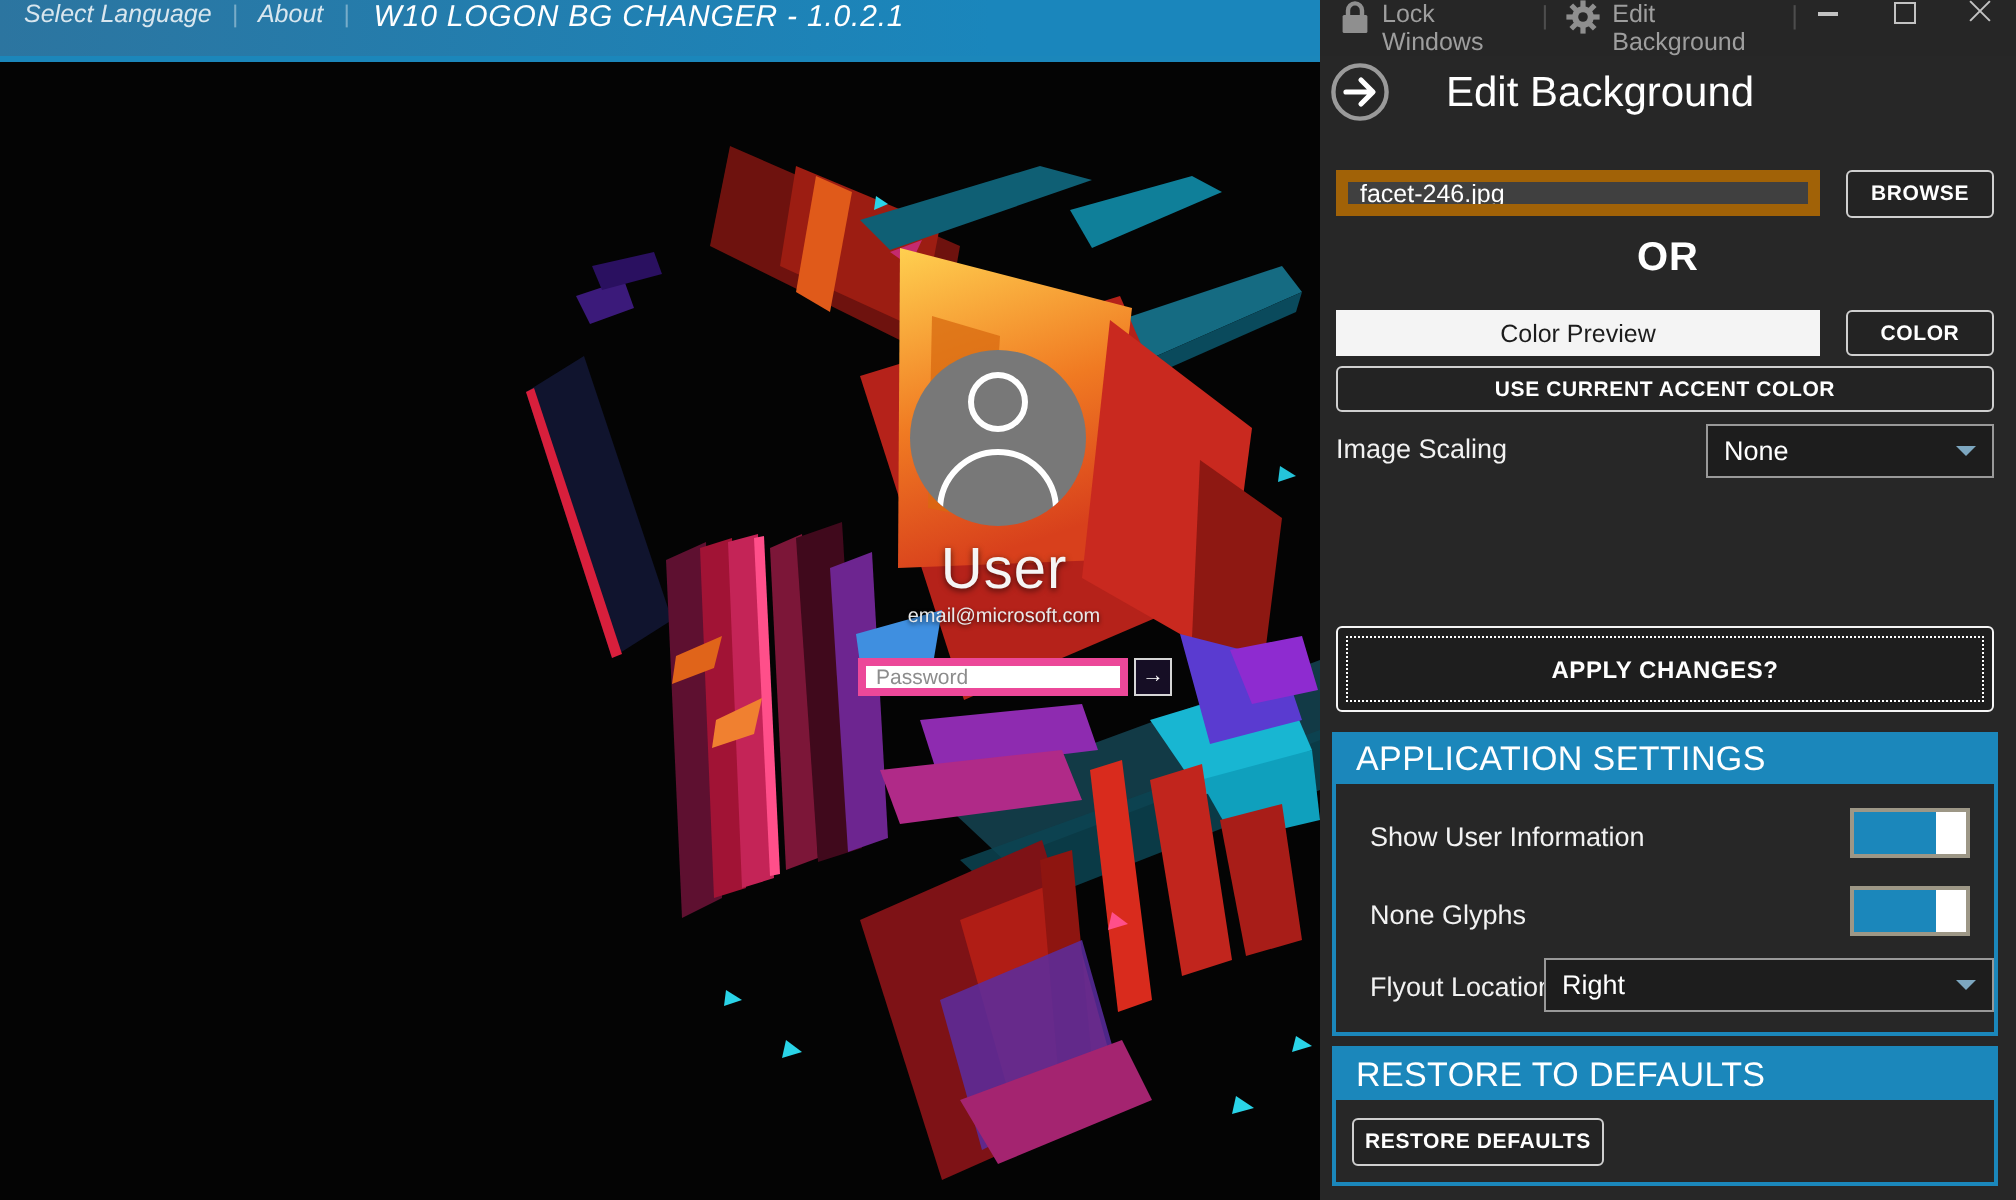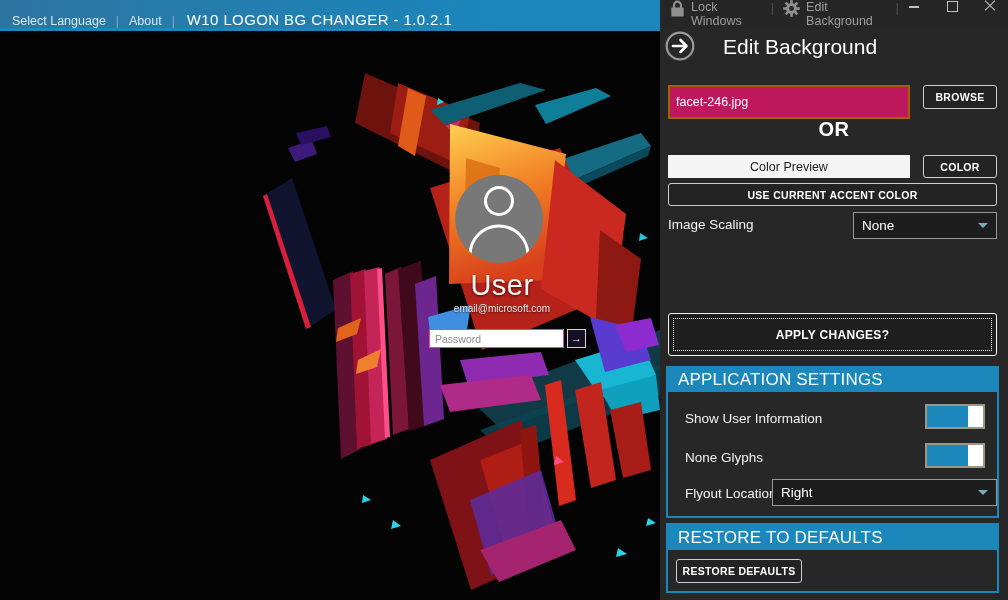--- a/index.html
+++ b/index.html
@@ -2,22 +2,22 @@
 <html style="--accent: #1b87bb; --panel-bg: #272727; --titlebar-left-start: #2c75a0; --titlebar-left-end: #1a86bc;"><head>
 <meta charset="utf-8">
 <style>
   * { margin:0; padding:0; box-sizing:border-box; }
   html,body { width:1008px; height:600px; background:#000; }
   body { font-family:"Liberation Sans", sans-serif; overflow:hidden; }
   .app { position:relative; width:1008px; height:600px; background:var(--panel-bg,#272727); }
 
   
   .titlebar { position:absolute; top:0; left:0; width:1008px; height:28px; display:flex; }
-  .tb-left { width:660px; height:28px; display:flex; align-items:flex-end; padding-left:12px;
-             background:linear-gradient(90deg, var(--titlebar-left-start,#2c75a0) 0%, var(--titlebar-left-end,#1a86bc) 75%); }
+  .tb-left { width:660px; height:28px; display:flex; align-items:flex-start; padding-left:12px;
+             background:linear-gradient(90deg, var(--titlebar-left-start,#2c75a0) 0%, var(--titlebar-left-end,#1a86bc) 75%);font-style:italic; }
   .tb-menu { font-size:12.5px; color:rgba(255,255,255,.82); cursor:default; }
   .tb-sep-l { color:rgba(255,255,255,.38); margin:0 10px; font-size:12px; }
   .tb-title { font-size:15px; color:#ffffff; letter-spacing:.4px; margin-left:2px; }
   .tb-right { flex:1; height:28px; background:#262626; display:flex; align-items:flex-start; padding:0 12px 0 10px; }
   .tb-rlabel { font-size:12.5px; color:#9e9e9e; margin-left:6px; }
   .tb-sep-r { color:#4d4d4d; margin:0 9px; font-size:13px; }
   .winbtns { margin-left:auto; display:flex; align-items:center; gap:26px; }
   .wb { width:12px; height:12px; position:relative; cursor:pointer; }
   .wb-min::after { content:""; position:absolute; left:1px; right:1px; top:6px; border-top:2px solid #c2c2c2; }
   .wb-max::after { content:""; position:absolute; left:1px; top:1px; width:9px; height:9px; border:1.5px solid #c2c2c2; }
@@ -29,34 +29,34 @@
              border-top:3px solid var(--accent,#1b87bb); overflow:hidden; }
   .art { position:absolute; top:-3px; left:0; }
   .avatar { position:absolute; left:455px; top:144px; width:88px; height:88px; border-radius:50%;
             background:#787878; display:flex; align-items:center; justify-content:center; overflow:hidden; }
   .logon-name { position:absolute; left:372px; top:238px; width:260px; text-align:center;
                 font-size:29px; font-weight:300; color:#f5f5f5; letter-spacing:.5px;
                 text-shadow:0 1px 3px rgba(0,0,0,.65); }
   .logon-email { position:absolute; left:372px; top:272px; width:260px; text-align:center;
                  font-size:10px; color:#e9e9e9; text-shadow:0 1px 2px rgba(0,0,0,.7); }
   .pw-row { position:absolute; left:429px; top:298px; height:19px; display:flex; }
-  .pw-input { width:135px; height:19px; border:1px solid #ec4899; background:#ffffff; font-size:10.5px;
+  .pw-input { width:135px; height:19px; border:4px solid #ec4899; background:#ffffff; font-size:10.5px;
               padding:0 5px; color:#333; outline:none; font-family:"Liberation Sans",sans-serif; }
   .pw-input::placeholder { color:#8c8c8c; }
   .pw-submit { width:19px; height:19px; margin-left:3px; background:rgba(38,24,66,.55);
                border:1.5px solid #d6d6d6; color:#fff; font-size:11px; line-height:16px;
                text-align:center; cursor:pointer; }
 
   
   .panel { position:absolute; top:28px; left:660px; width:348px; height:572px; background:var(--panel-bg,#272727); }
   .p-head-icon { position:absolute; left:5px; top:3px; width:30px; height:30px; cursor:pointer; }
   .p-head-title { position:absolute; left:63px; top:7px; font-size:21px; color:#ffffff; font-weight:400; }
 
-  .file-input { position:absolute; left:8px; top:57px; width:242px; height:34px; background:#be185d;
-                border:2px solid #a16207; color:#fff; font-size:12.5px; padding:0 6px; outline:none;
+  .file-input { position:absolute; left:8px; top:57px; width:242px; height:23px; background:#404040;
+                border:6px solid #a16207; color:#fff; font-size:12.5px; padding:0 6px; outline:none;
                 font-family:"Liberation Sans",sans-serif; }
   .btn { background:#232323; border:1px solid #cfcfcf; border-radius:3px; color:#fff;
          font-weight:bold; font-size:10.5px; letter-spacing:.3px; text-align:center; cursor:pointer;
          display:flex; align-items:center; justify-content:center; font-family:"Liberation Sans",sans-serif; }
   .browse-btn { position:absolute; left:263px; top:57px; width:74px; height:24px; }
   .or-label { position:absolute; left:0; top:90px; width:100%; text-align:center; font-size:20px;
               font-weight:bold; color:#fff; letter-spacing:.5px; }
   .color-preview { position:absolute; left:8px; top:127px; width:242px; height:23px; background:#f4f4f4;
                    color:#1c1c1c; font-size:12.5px; display:flex; align-items:center; justify-content:center; }
   .color-btn { position:absolute; left:263px; top:127px; width:74px; height:23px; }

